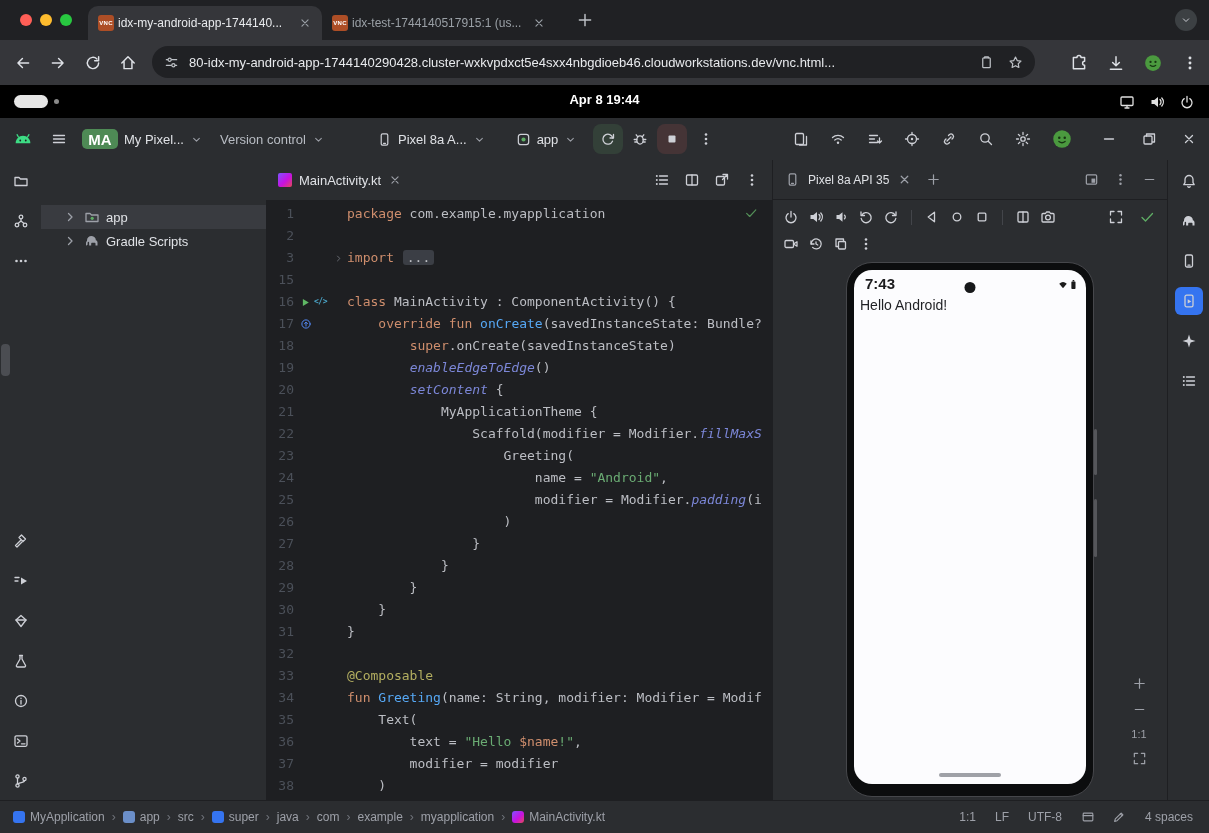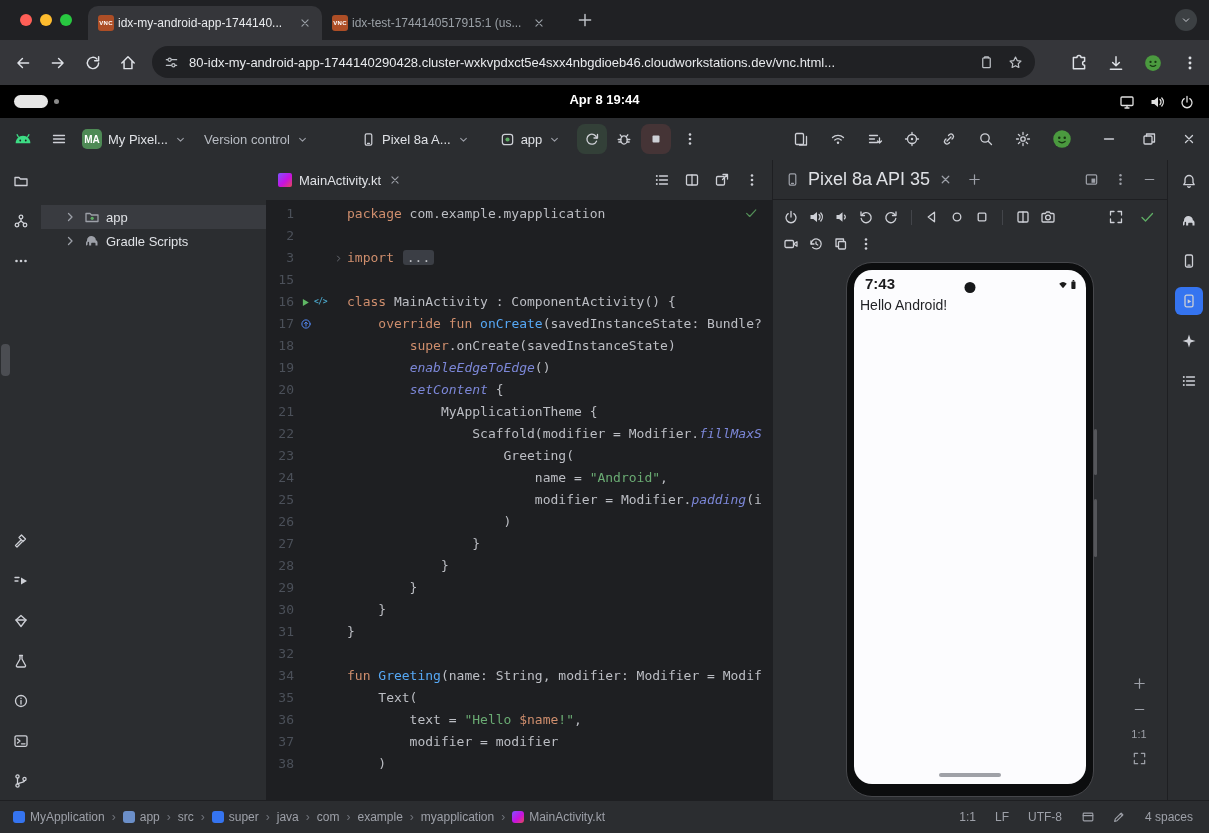--- a/index.html
+++ b/index.html
@@ -42,21 +42,21 @@
   .vnc-right .icon{color:#e0e0e0;}
 
   
   .ide{position:absolute;top:118px;left:0;width:1209px;height:715px;background:var(--panel-bg);}
   .titlebar{position:absolute;top:0;left:0;right:0;height:42px;border-bottom:1px solid #1e1f22;}
   .tb-left{position:absolute;left:0;top:0;height:42px;display:flex;align-items:center;}
   .as-logo{width:22px;height:22px;margin-left:12px;color:var(--android-green);}
   .tb-left .menu-ic{margin-left:17px;}
   .widget{display:flex;align-items:center;gap:6px;color:#dfe1e5;font-size:13px;}
   .chev{width:13px;height:13px;color:#9da0a8;}
-  .badge{width:20px;height:20px;border-radius:5px;background:#4e8a55;color:#fff;font-size:10px;font-weight:700;display:flex;align-items:center;justify-content:center;}
+  .badge{width:36px;height:20px;border-radius:5px;background:#4e8a55;color:#fff;font-size:15px;font-weight:700;display:flex;align-items:center;justify-content:center;}
   .appmod{width:15px;height:15px;}
   .runbtn,.stopbtn{width:30px;height:30px;border-radius:8px;display:flex;align-items:center;justify-content:center;}
   .runbtn{background:rgba(93,171,101,.16);color:var(--run-green);}
   .stopbtn{background:rgba(219,92,92,.15);color:var(--stop-red);}
   .tb-right{position:absolute;right:12px;top:0;height:42px;display:flex;align-items:center;gap:21px;}
   .tb-right .icon.avatar-ic{width:20px;height:20px;}
   .winctl{display:flex;gap:24px;margin-left:8px;align-items:center;}
 
   .main{position:absolute;top:42px;left:0;right:0;bottom:32px;}
   .stripe{position:absolute;top:0;bottom:0;width:41px;background:var(--panel-bg);}
@@ -89,21 +89,21 @@
   .g-run{width:11px;height:11px;color:#5fb865;}
   .g-compose{font-size:8px;font-weight:700;color:#4ba6c9;letter-spacing:-.5px;font-family:"DejaVu Sans Mono",monospace;}
   .g-ovr{width:12px;height:12px;color:#548af7;}
   .g-fold{width:11px;height:11px;color:#6f737a;margin-left:auto;margin-right:3px;}
   .codetext{white-space:pre;}
   .fold-badge{background:#3b3e45;color:#bcbec4;border-radius:3px;padding:0 4px;margin:0 1px;}
   .inspect{position:absolute;top:6px;right:14px;width:14px;height:14px;color:#549159;}
 
   .devices{position:absolute;left:772px;top:0;bottom:0;width:396px;background:var(--panel-bg);border-left:1px solid #1e1f22;overflow:hidden;}
   .dev-tabbar{position:absolute;top:0;left:0;right:0;height:40px;border-bottom:1px solid #1e1f22;display:flex;align-items:center;padding:0 12px;gap:8px;box-sizing:border-box;}
-  .dev-tabbar .lbl{font-size:18px;color:#dfe1e5;}
+  .dev-tabbar .lbl{font-size:12px;color:#dfe1e5;}
   .dev-tabbar .icon{width:15px;height:15px;color:#9da0a8;}
   .dev-tab-icons{margin-left:auto;display:flex;gap:14px;align-items:center;}
   .dev-toolbar1{position:absolute;top:44px;left:10px;height:26px;display:flex;align-items:center;gap:9px;}
   .dev-toolbar1 .icon,.dev-toolbar2 .icon{width:16px;height:16px;color:#ced0d6;}
   .dev-toolbar1-right{position:absolute;top:44px;right:14px;height:26px;display:flex;align-items:center;gap:15px;}
   .dev-toolbar1-right .icon[data-name="check-icon"]{color:#5fad65;}
   .dev-toolbar2{position:absolute;top:72px;left:10px;height:24px;display:flex;align-items:center;gap:9px;}
 
   .phone{position:absolute;left:73px;top:102px;width:248px;height:535px;border-radius:26px;background:#0c0d0e;border:1px solid #46474b;box-sizing:border-box;}
   .btn-vol{position:absolute;right:-4px;top:166px;width:3px;height:46px;background:#55565a;border-radius:2px;}
@@ -731,20 +731,25 @@
             </div>
             <div class="codeline" data-name="code-line">
               <span class="ln" data-name="line-number">31</span>
               <span class="gut" data-name="gutter"></span>
               <span class="codetext" data-name="code-text"><span style="color: rgb(188, 190, 196);">}</span></span>
             </div>
             <div class="codeline" data-name="code-line">
               <span class="ln" data-name="line-number">32</span>
               <span class="gut" data-name="gutter"></span>
               <span class="codetext" data-name="code-text"></span>
+            </div>
+            <div class="codeline" data-name="code-line">
+              <span class="ln" data-name="line-number">33</span>
+              <span class="gut" data-name="gutter"></span>
+              <span class="codetext" data-name="code-text"><span style="color: rgb(179, 174, 96);">@Composable</span></span>
             </div>
             <div class="codeline" data-name="code-line">
               <span class="ln" data-name="line-number">34</span>
               <span class="gut" data-name="gutter"></span>
               <span class="codetext" data-name="code-text"><span style="color: rgb(207, 142, 109);">fun</span><span style="color: rgb(188, 190, 196);"> </span><span style="color: rgb(86, 168, 245);">Greeting</span><span style="color: rgb(188, 190, 196);">(name: String, modifier: Modifier = Modif</span></span>
             </div>
             <div class="codeline" data-name="code-line">
               <span class="ln" data-name="line-number">35</span>
               <span class="gut" data-name="gutter"></span>
               <span class="codetext" data-name="code-text"><span style="color: rgb(188, 190, 196);">    Text(</span></span>

